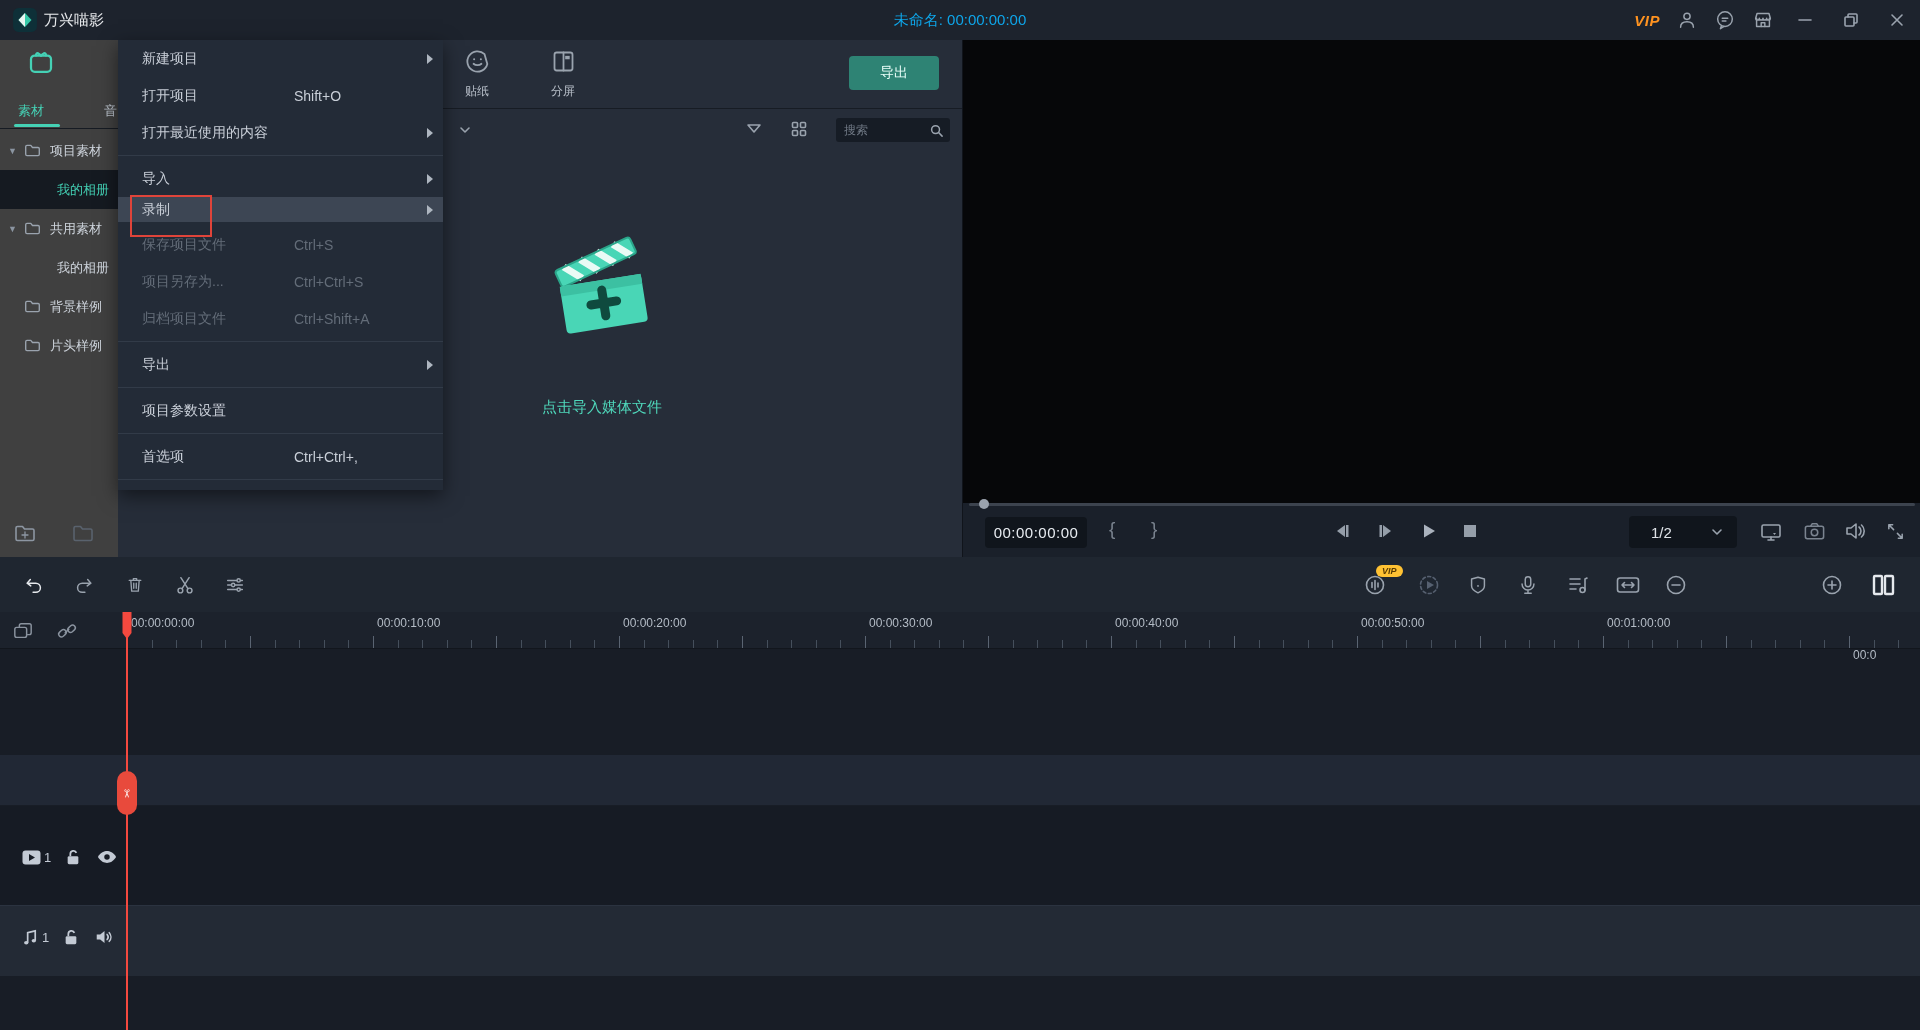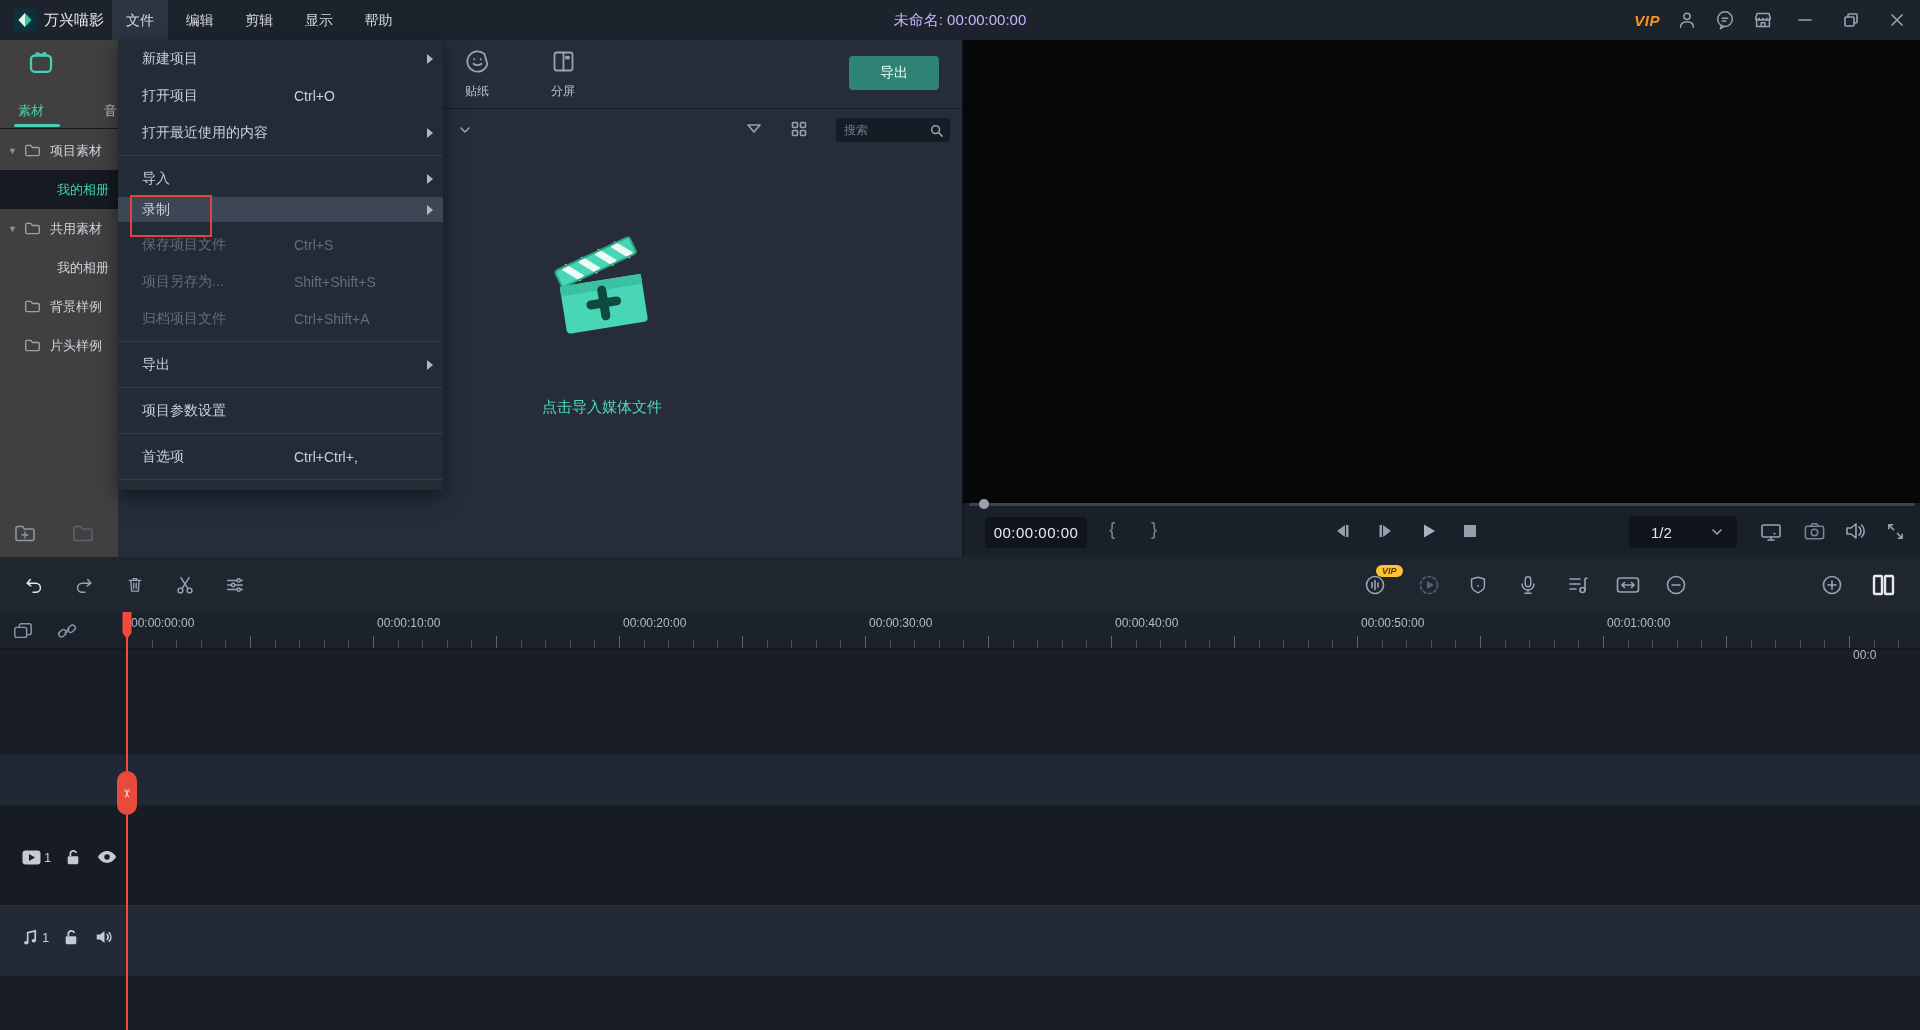--- a/index.html
+++ b/index.html
@@ -102,29 +102,22 @@
 <div class="abs" id="titlebar">
   <div class="abs" style="left:12px;top:7px;">
     <svg width="26" height="26" viewBox="0 0 24 24">
       <rect x="1" y="1" width="22" height="22" rx="5" fill="#0e3038"></rect>
       <path d="M6 12 L12 5.5 L18 12 L12 18.5 Z" fill="#35c9a8"></path>
       <path d="M6 12 L12 5.5 L12 18.5 Z" fill="#e8f5f1"></path>
     </svg>
   </div>
   <span class="abs" style="left:44px;top:11px;font-size:15px;color:#e8eaed;">万兴喵影</span>
 
-  <div class="abs" style="left:112px;top:0;">
-    <span class="menu-item active">文件</span>
-    <span class="menu-item">编辑</span>
-    <span class="menu-item">剪辑</span>
-    <span class="menu-item">显示</span>
-    <span class="menu-item">帮助</span>
-  </div>
-
-  <div class="abs" style="left:760px;top:0;width:400px;text-align:center;line-height:40px;font-size:15px;color:#c4b5fd;">未命名: 00:00:00:00</div>
+
+  <div class="abs" style="left:760px;top:0;width:400px;text-align:center;line-height:40px;font-size:15px;color:#0ea5e9;">未命名: 00:00:00:00</div>
 
   <div class="abs" style="right:0;top:0;height:40px;display:flex;align-items:center;gap:16px;padding-right:8px;">
     <span class="vip-text">VIP</span>
     <span>
       <svg width="22" height="22" viewBox="0 0 24 24" class="ic">
           <circle cx="12" cy="8" r="3.4"></circle>
           <path d="M5 20c0-4 3.2-6 7-6s7 2 7 6"></path>
         </svg>
     </span>
     <span>
@@ -361,21 +354,21 @@
   </div>
 </div>
 
 <div class="abs" id="file-menu">
   <div class="mi">
     <span>新建项目</span>
       <span class="mi-arrow"></span>
   </div>
   <div class="mi">
     <span>打开项目</span>
-      <span class="mi-sc">Ctrl+O</span>
+      <span class="mi-sc">Shift+O</span>
   </div>
   <div class="mi">
     <span>打开最近使用的内容</span>
       <span class="mi-arrow"></span>
   </div>
   <div class="mi-divider"></div>
   <div class="mi">
     <span>导入</span>
       <span class="mi-arrow"></span>
   </div>
@@ -384,21 +377,21 @@
       <span class="mi-arrow"></span>
     <span class="redbox"></span>
   </div>
   <div style="height:4px;"></div>
   <div class="mi disabled">
     <span>保存项目文件</span>
       <span class="mi-sc">Ctrl+S</span>
   </div>
   <div class="mi disabled">
     <span>项目另存为...</span>
-      <span class="mi-sc">Shift+Shift+S</span>
+      <span class="mi-sc">Ctrl+Ctrl+S</span>
   </div>
   <div class="mi disabled">
     <span>归档项目文件</span>
       <span class="mi-sc">Ctrl+Shift+A</span>
   </div>
   <div class="mi-divider"></div>
   <div class="mi">
     <span>导出</span>
       <span class="mi-arrow"></span>
   </div>

